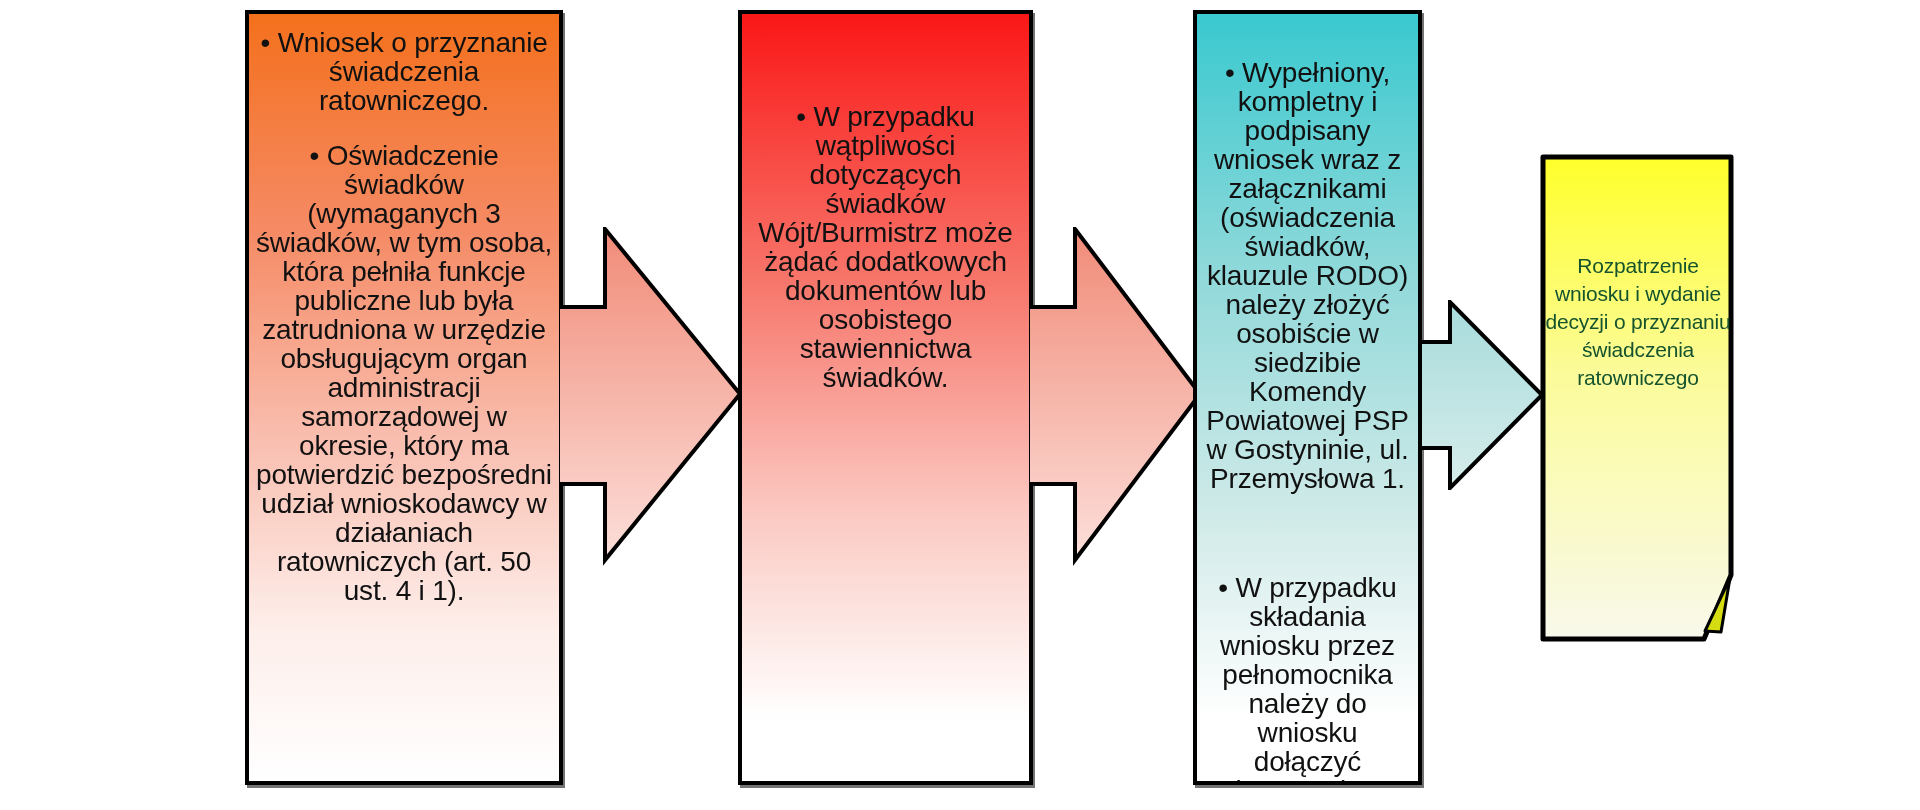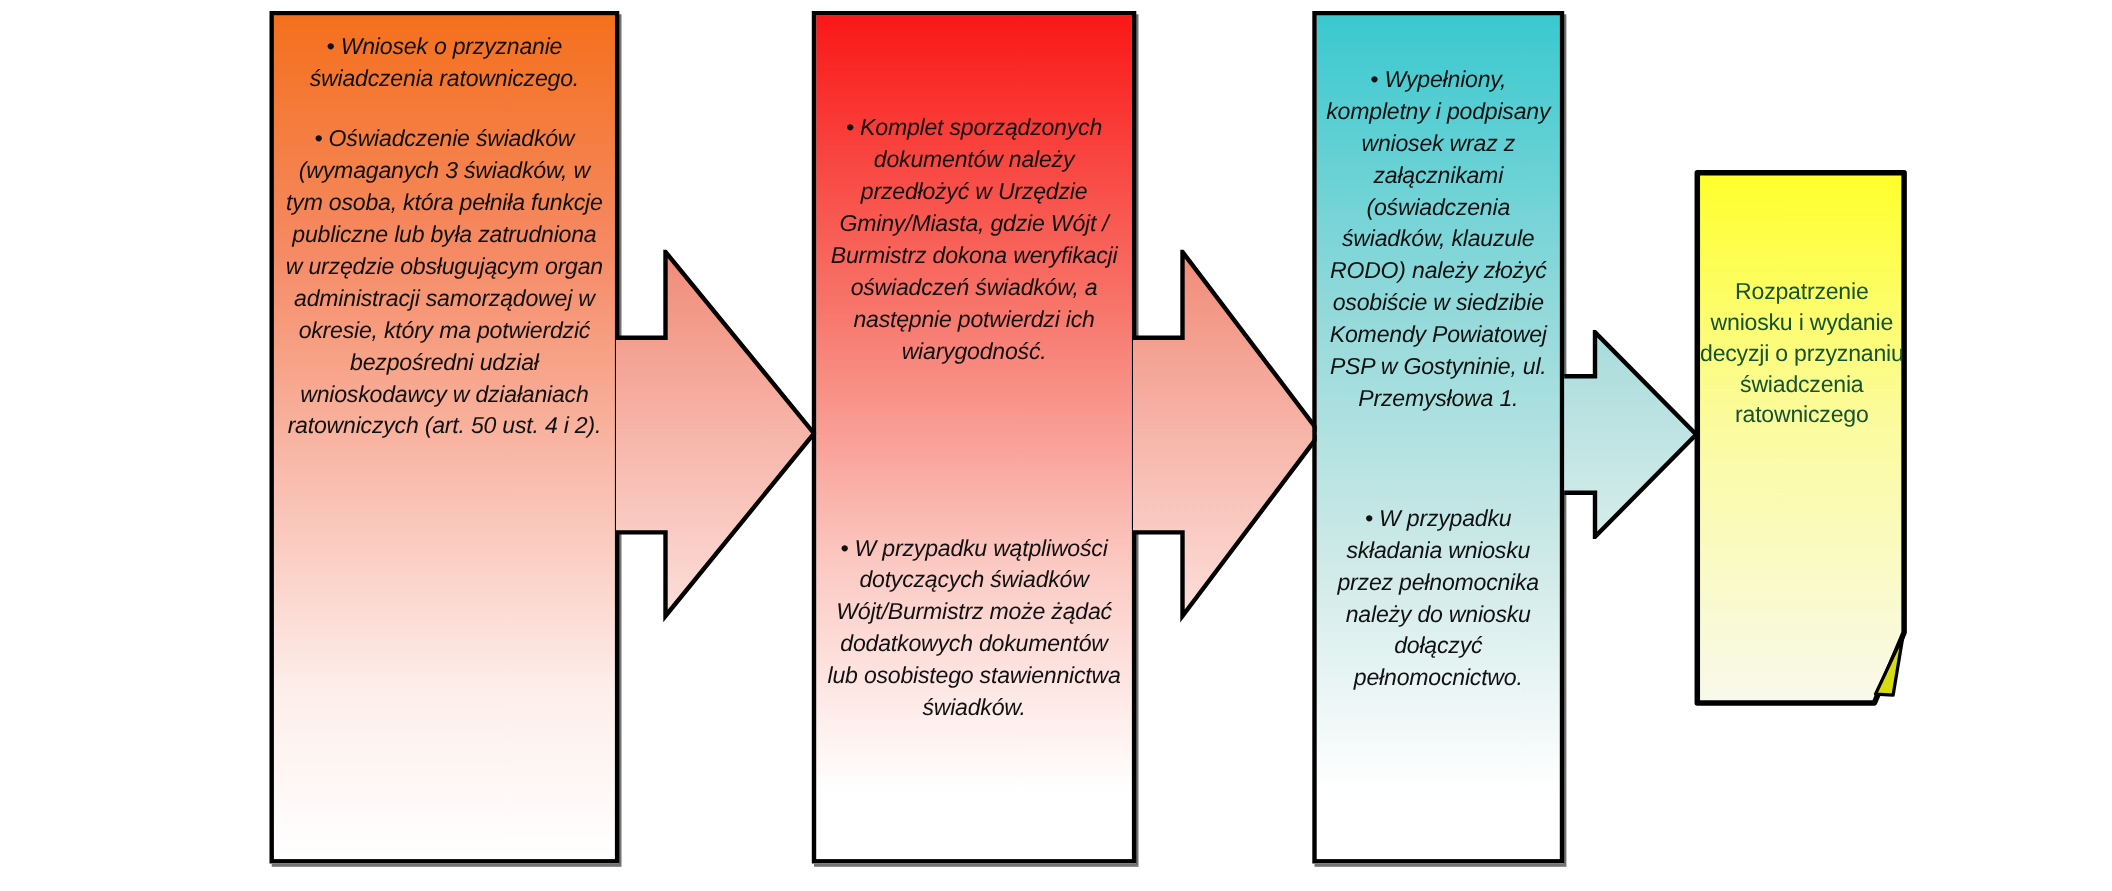--- a/index.html
+++ b/index.html
@@ -3,23 +3,22 @@
 <meta charset="utf-8">
 <style>
   html,body{margin:0;padding:0;background:#ffffff;}
   .canvas{
     position:relative;width:1920px;height:810px;background:#ffffff;overflow:hidden;
     font-family:"Liberation Sans", sans-serif;color:#111;
   }
   .box{
     position:absolute;top:10px;height:775px;box-sizing:border-box;
     border:4px solid #000;box-shadow:2px 3px 0 rgba(0,0,0,0.55);
-    text-align:center;font-size:21px;line-height:29px;letter-spacing:-0.2px;
+    text-align:center;font-size:28px;line-height:29px;letter-spacing:-0.2px;
     overflow:hidden;
-    font-style:italic;
   }
   .box p{margin:0 0 26px;}
   .box-1{left:245px;width:318px;padding:14px 7px 0;
     background:linear-gradient(180deg,#f4701c 0%,#f58a64 28%,#f9bdae 55%,#fdeeea 80%,#ffffff 100%);}
   .box-2{left:738px;width:295px;padding:88px 8px 0;
     background:linear-gradient(180deg,#fa1717 0%,#f7766b 35%,#fbc9c2 65%,#ffffff 92%);}
   .box-2 p:first-child{margin-bottom:150px;}
   .box-3{left:1193px;width:229px;padding:44px 6px 0;
     background:linear-gradient(180deg,#39c9cf 0%,#93d9da 35%,#cfeae8 65%,#ffffff 92%);}
   .box-3 p:first-child{margin-bottom:80px;}
@@ -33,35 +32,34 @@
     text-align:center;font-size:21px;line-height:28px;letter-spacing:-0.2px;color:#14532d;
   }
 </style>
 </head>
 <body>
 
 <div class="canvas">
 
   <section class="box box-1">
     <p>• Wniosek o przyznanie świadczenia ratowniczego.</p>
-    <p>• Oświadczenie świadków (wymaganych 3 świadków, w tym osoba, która pełniła funkcje publiczne lub była zatrudniona w urzędzie obsługującym organ administracji samorządowej w okresie, który ma potwierdzić bezpośredni udział wnioskodawcy w działaniach ratowniczych (art. 50 ust. 4 i 2).</p>
+    <p>• Oświadczenie świadków (wymaganych 3 świadków, w tym osoba, która pełniła funkcje publiczne lub była zatrudniona w urzędzie obsługującym organ administracji samorządowej w okresie, który ma potwierdzić bezpośredni udział wnioskodawcy w działaniach ratowniczych (art. 50 ust. 4 i 1).</p>
   </section>
 
   <svg class="arrow arrow-1" width="186" height="340" viewBox="0 0 186 340">
     <defs>
       <linearGradient id="ag1" x1="0" y1="0" x2="0" y2="1">
         <stop offset="0" stop-color="#f18b78"></stop>
           <stop offset="1" stop-color="#fcdfda"></stop>
       </linearGradient>
     </defs>
     <path d="M2,80 H47 V2 L182,167 L47,333 V257 H2" fill="url(#ag1)" stroke="#000" stroke-width="4"></path>
   </svg>
 
   <section class="box box-2">
-    <p>• Komplet sporządzonych dokumentów należy przedłożyć w Urzędzie Gminy/Miasta, gdzie Wójt / Burmistrz dokona weryfikacji oświadczeń świadków, a następnie potwierdzi ich wiarygodność.</p>
     <p>• W przypadku wątpliwości dotyczących świadków Wójt/Burmistrz może żądać dodatkowych dokumentów lub osobistego stawiennictwa świadków.</p>
   </section>
 
   <svg class="arrow arrow-2" width="176" height="340" viewBox="0 0 176 340">
     <defs>
       <linearGradient id="ag2" x1="0" y1="0" x2="0" y2="1">
         <stop offset="0" stop-color="#f18b78"></stop>
           <stop offset="1" stop-color="#fcdfda"></stop>
       </linearGradient>
     </defs>

